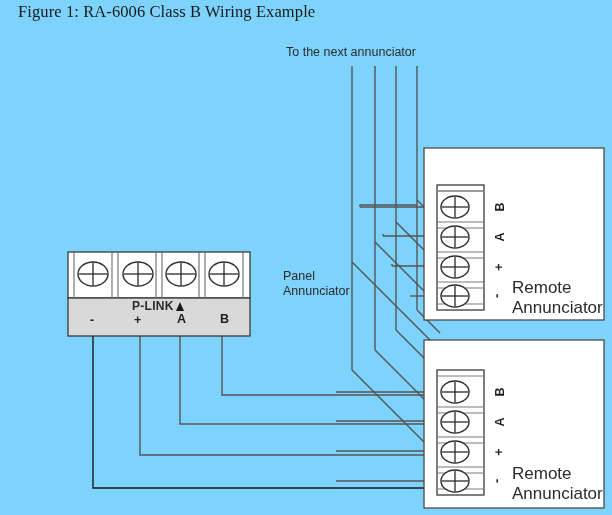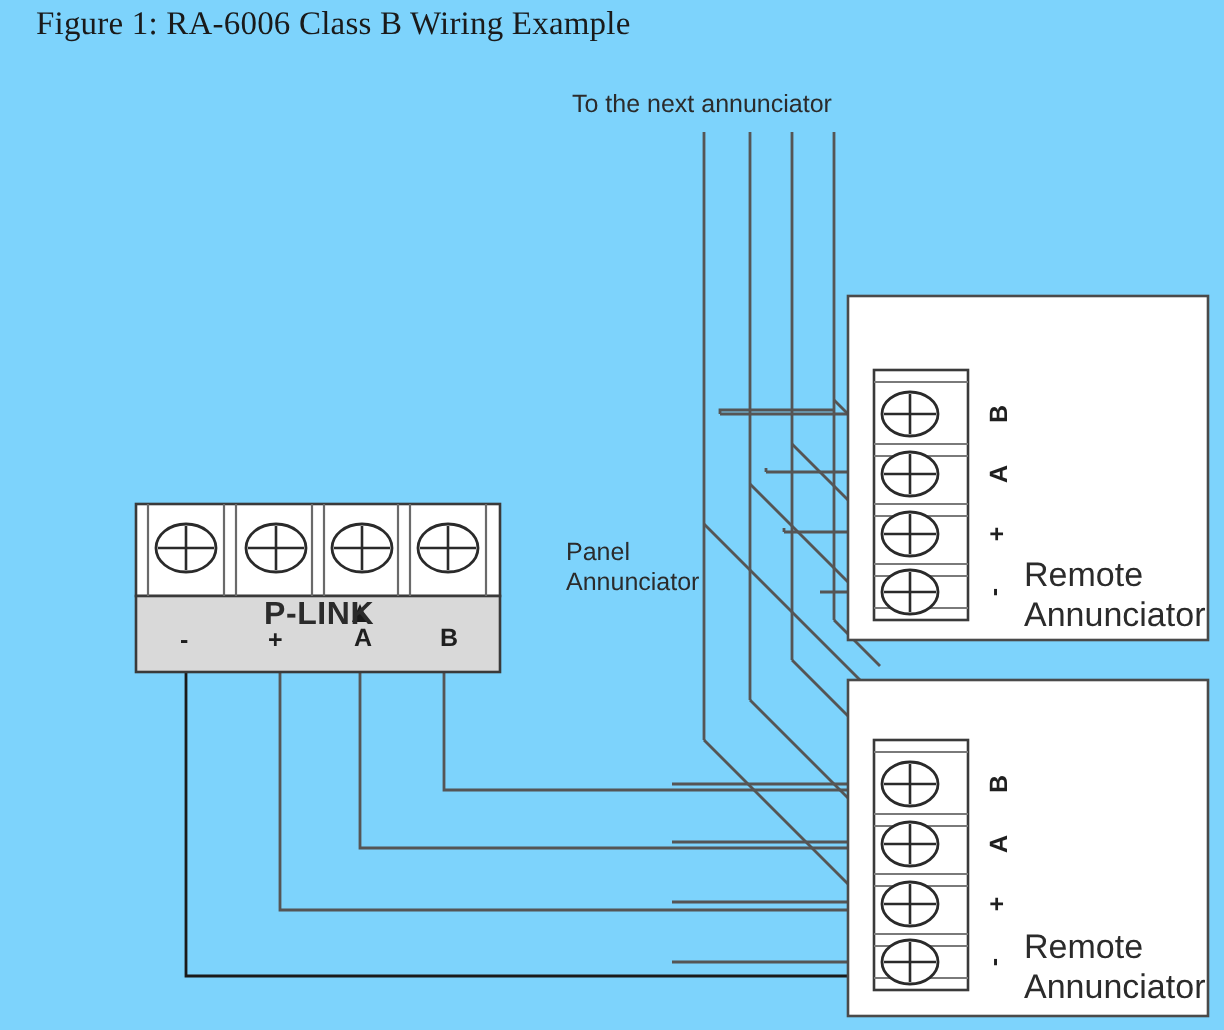--- a/index.html
+++ b/index.html
@@ -39,21 +39,21 @@
   #panel-connection-label {
     left: 255px;
     top: 269px;
     font-size: 12.5px;
     text-align: left;
     margin-left: 28px;
   }
   #plink-label {
     left: 132px;
     top: 299px;
-    font-size: 16px;
+    font-size: 12px;
     font-weight: 600;
     letter-spacing: 0.3px;
   }
   .term-label {
     position: absolute;
     font-size: 12.5px;
     color: #1f1f1f;
     font-weight: 600;
   }
   .ra-name {

